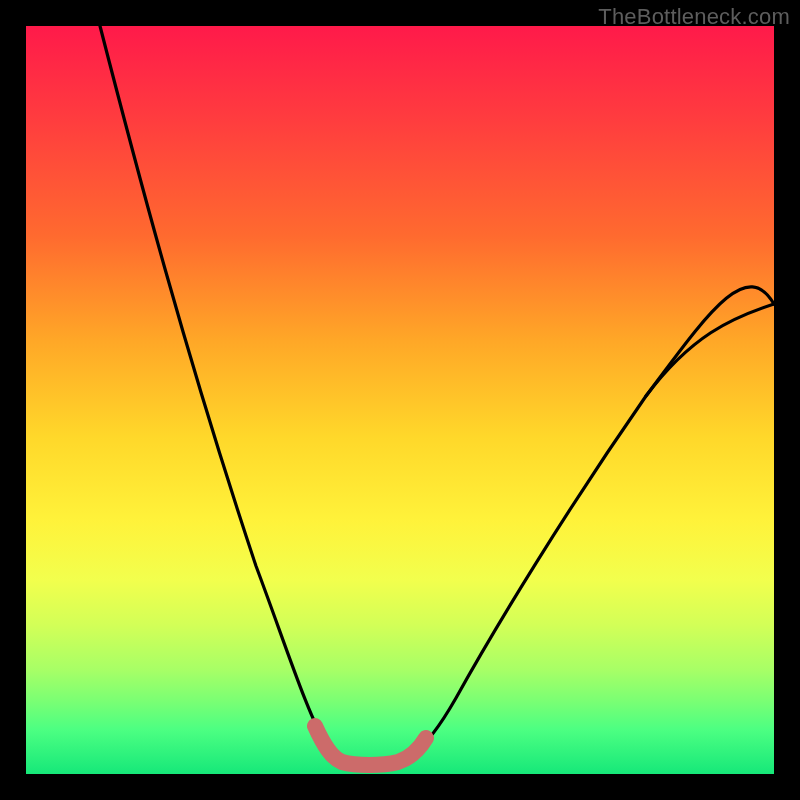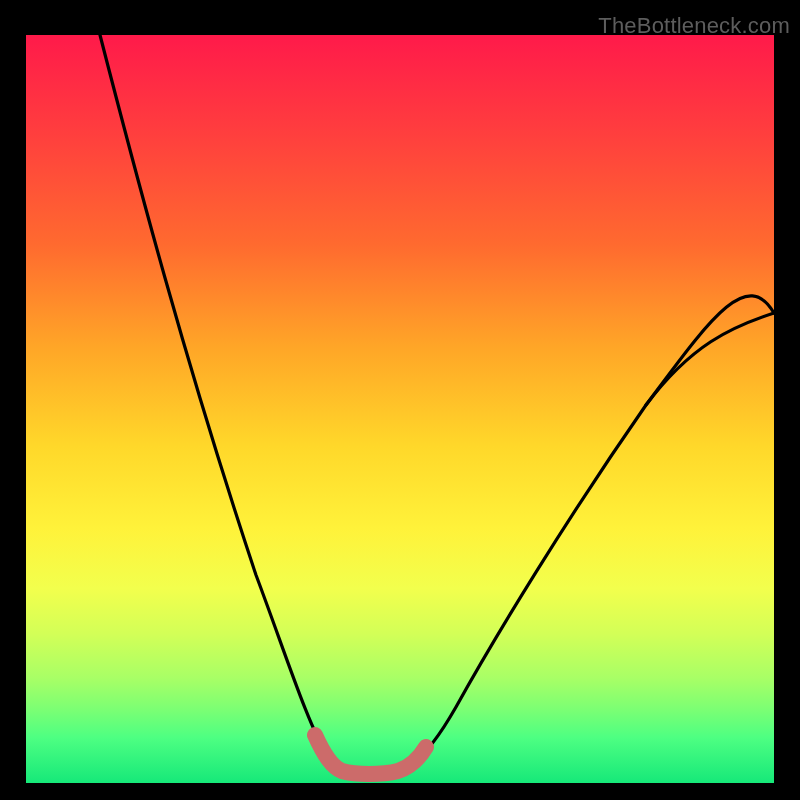--- a/index.html
+++ b/index.html
@@ -11,21 +11,20 @@
     overflow: hidden;
     font-family: Arial, Helvetica, sans-serif;
   }
   .frame {
     position: absolute;
     left: 0;
     top: 0;
     width: 800px;
     height: 788px;
     background: #000;
-    margin-top: 9px;
   }
   .plot {
     position: absolute;
     left: 26px;
     top: 26px;
     width: 748px;
     height: 748px;
     
     background: linear-gradient(to bottom,
       #ff1a4a 0%,

